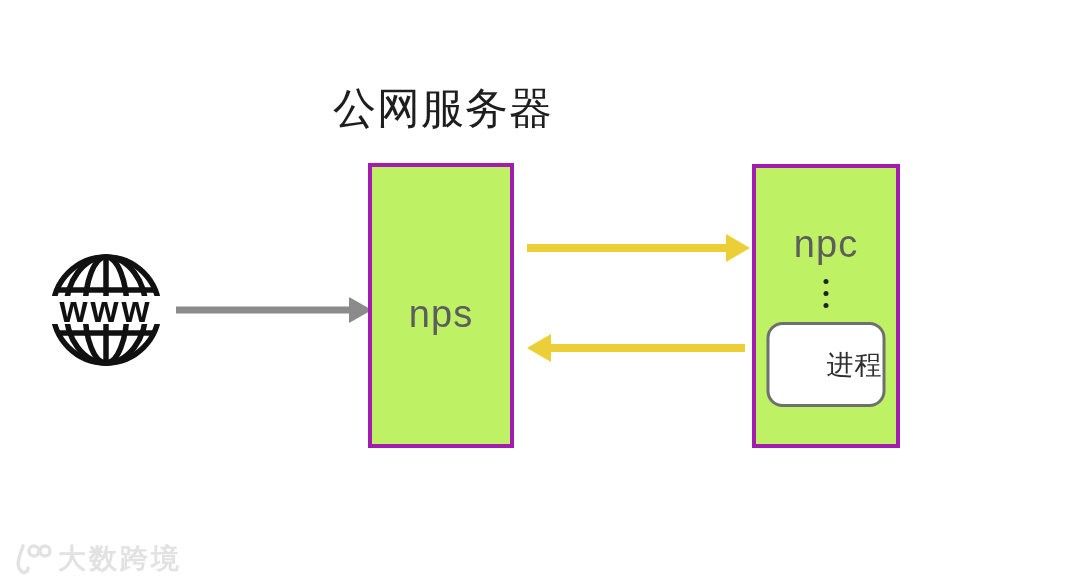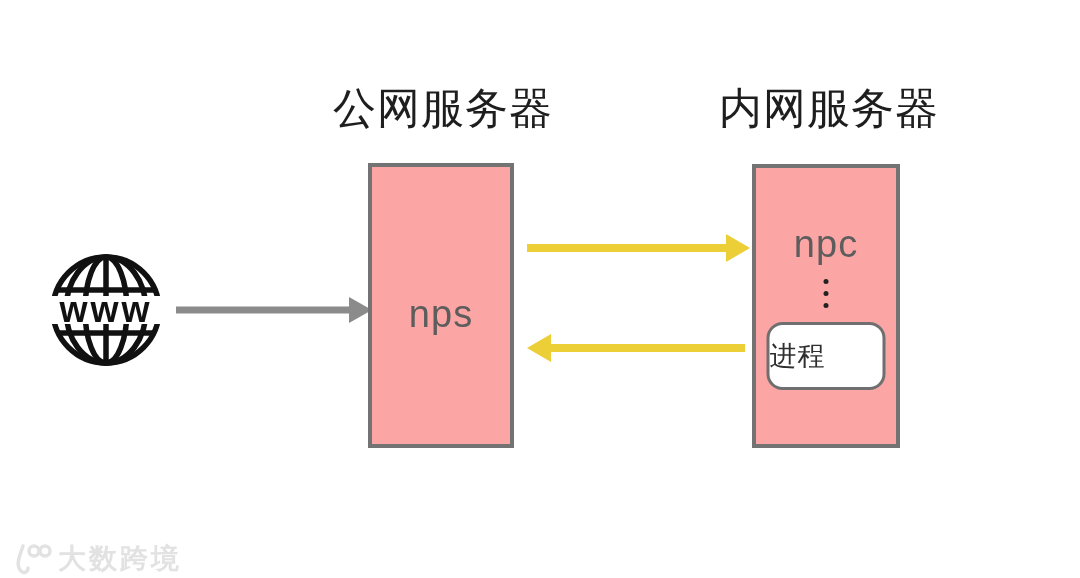--- a/index.html
+++ b/index.html
@@ -26,22 +26,22 @@
     white-space: nowrap;
   }
   .title-public  { left: 443px; }
   .title-private { left: 829px; }
 
   .server-box {
     position: absolute;
     top: 163px;
     width: 146px;
     height: 285px;
-    border: 4px solid #737373;
-    background: #fca5a5;
+    border: 4px solid #a21caf;
+    background: #bef264;
   }
   .box-public  { left: 368px; text-align: center; }
   .box-private { left: 752px; top: 164px; width: 148px; height: 284px; }
 
   .node-label {
     position: absolute;
     left: 50%;
     transform: translate(-50%, -50%);
     font-size: 38px;
     color: #5d5d5d;
@@ -67,27 +67,27 @@
     border-radius: 50%;
     background: #222222;
   }
 
   .process-box {
     position: absolute;
     left: 50%;
     transform: translateX(-50%);
     top: 154px;
     width: 119px;
-    height: 68px;
+    height: 85px;
     border: 3px solid #6f6f6f;
     border-radius: 16px;
     background: #ffffff;
     display: flex;
     align-items: center;
-    justify-content: flex-start;
+    justify-content: flex-end;
   }
   .process-box .process-label {
     font-size: 27px;
     color: #2f2f2f;
     letter-spacing: 1px;
   }
 
   .globe { position: absolute; left: 49px; top: 251px; }
 
   .arrow-layer {
@@ -113,21 +113,20 @@
     letter-spacing: 3px;
     white-space: nowrap;
   }
 </style>
 </head>
 <body>
 
 <div class="canvas">
 
   <div class="diagram-title title-public">公网服务器</div>
-  <div class="diagram-title title-private">内网服务器</div>
 
   <svg class="globe" width="114" height="118" viewBox="0 0 114 118">
     <g fill="none" stroke="#111111" stroke-width="5.5">
       <circle cx="57" cy="59" r="53"></circle>
       <line x1="57" y1="6" x2="57" y2="112"></line>
       <ellipse cx="57" cy="59" rx="21" ry="53"></ellipse>
       <ellipse cx="57" cy="59" rx="40" ry="53"></ellipse>
       <line x1="9" y1="39" x2="105" y2="39"></line>
       <line x1="10" y1="82" x2="104" y2="82"></line>
     </g>

